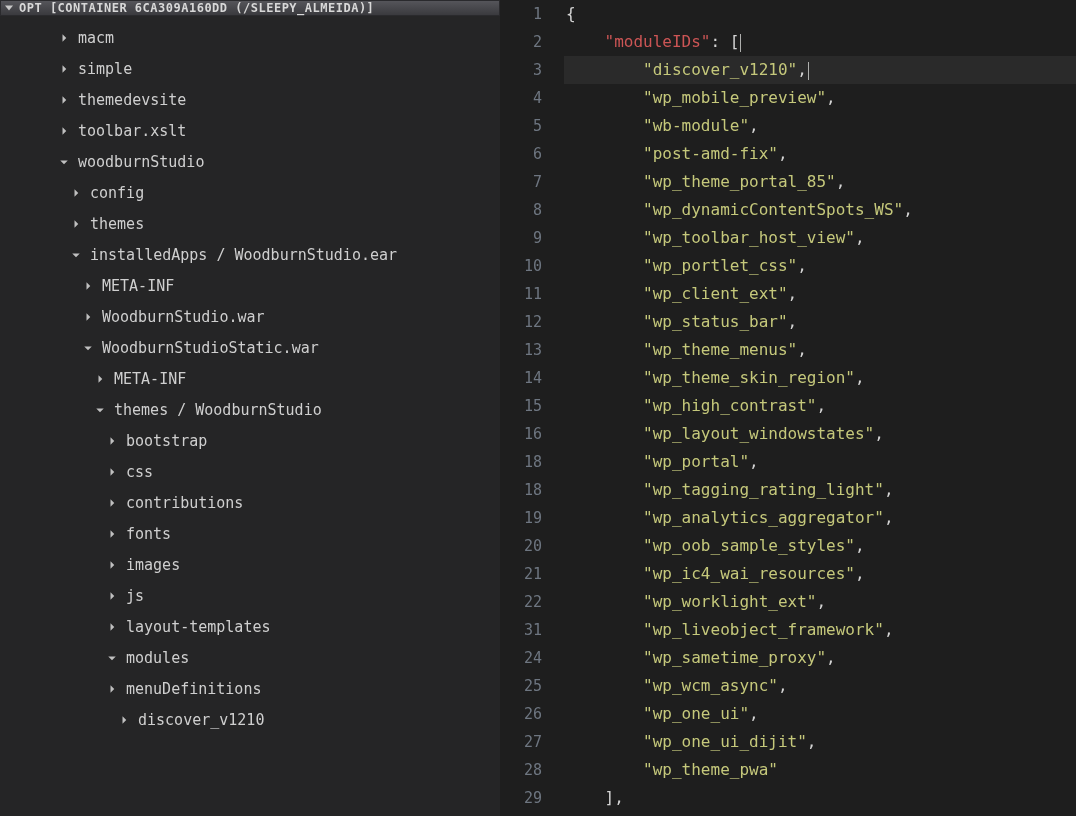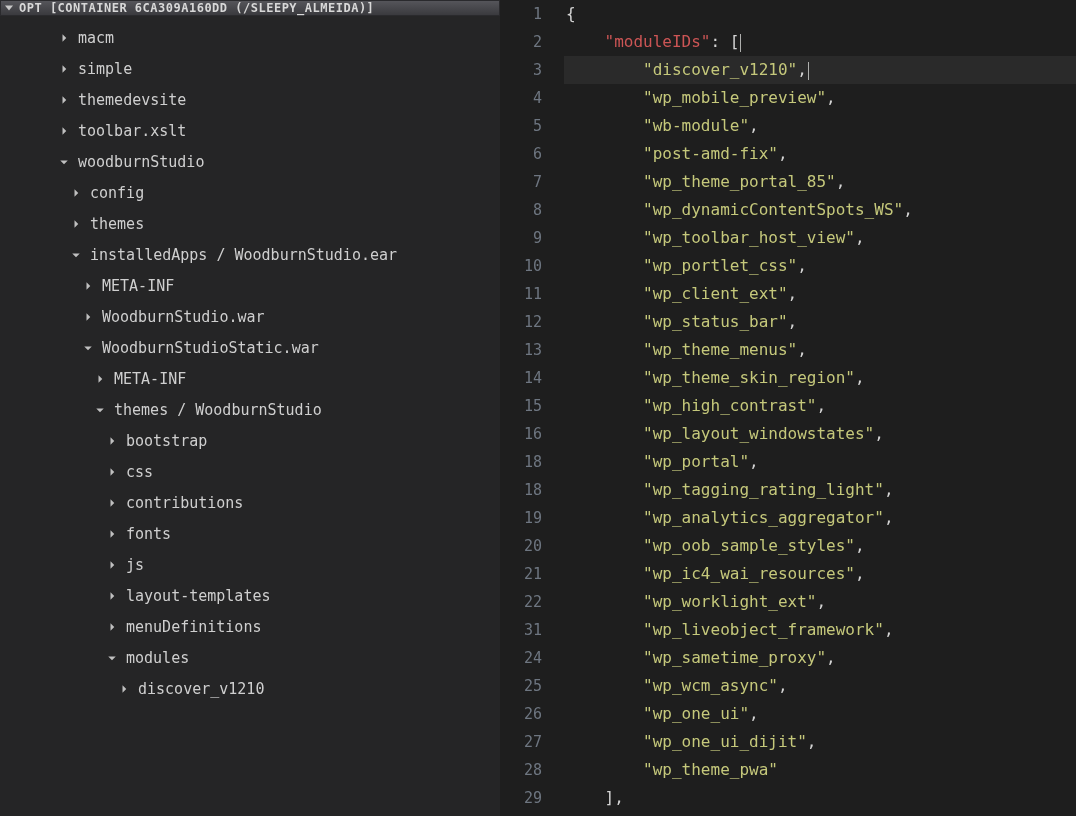--- a/index.html
+++ b/index.html
@@ -286,48 +286,57 @@
           </span>
           <span class="label">fonts</span>
         </div>
         <div class="tree-row">
           <span class="ind" style="width: 104px;"></span>
           <span class="tw">
             <svg viewBox="0 0 16 16">
               <path d="M6 3l5 5-5 5z"></path>
             </svg>
           </span>
+          <span class="label">images</span>
+        </div>
+        <div class="tree-row">
+          <span class="ind" style="width: 104px;"></span>
+          <span class="tw">
+            <svg viewBox="0 0 16 16">
+              <path d="M6 3l5 5-5 5z"></path>
+            </svg>
+          </span>
           <span class="label">js</span>
         </div>
         <div class="tree-row">
           <span class="ind" style="width: 104px;"></span>
           <span class="tw">
             <svg viewBox="0 0 16 16">
               <path d="M6 3l5 5-5 5z"></path>
             </svg>
           </span>
           <span class="label">layout-templates</span>
         </div>
         <div class="tree-row">
           <span class="ind" style="width: 104px;"></span>
           <span class="tw">
             <svg viewBox="0 0 16 16">
+              <path d="M3 6l5 5 5-5z"></path>
+            </svg>
+          </span>
+          <span class="label">modules</span>
+        </div>
+        <div class="tree-row">
+          <span class="ind" style="width: 104px;"></span>
+          <span class="tw">
+            <svg viewBox="0 0 16 16">
               <path d="M6 3l5 5-5 5z"></path>
             </svg>
           </span>
           <span class="label">menuDefinitions</span>
-        </div>
-        <div class="tree-row">
-          <span class="ind" style="width: 104px;"></span>
-          <span class="tw">
-            <svg viewBox="0 0 16 16">
-              <path d="M3 6l5 5 5-5z"></path>
-            </svg>
-          </span>
-          <span class="label">modules</span>
         </div>
         <div class="tree-row">
           <span class="ind" style="width: 116px;"></span>
           <span class="tw">
             <svg viewBox="0 0 16 16">
               <path d="M6 3l5 5-5 5z"></path>
             </svg>
           </span>
           <span class="label">discover_v1210</span>
         </div>

